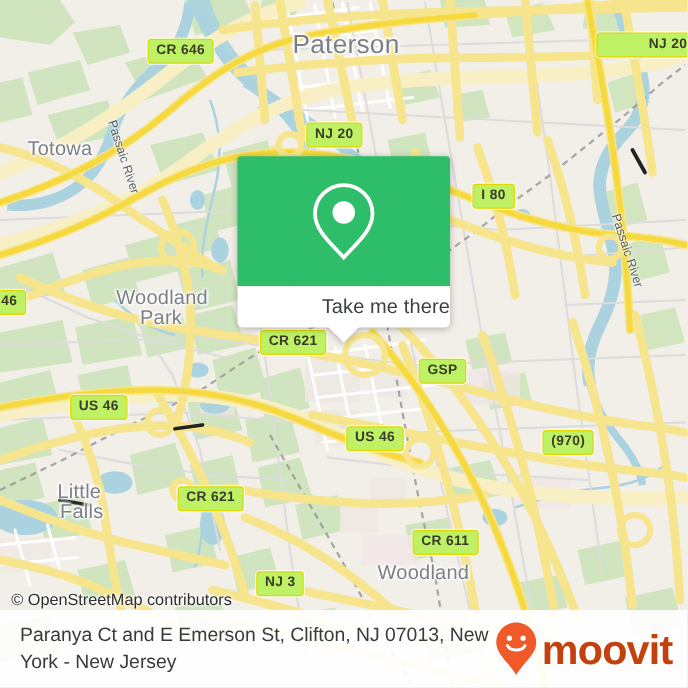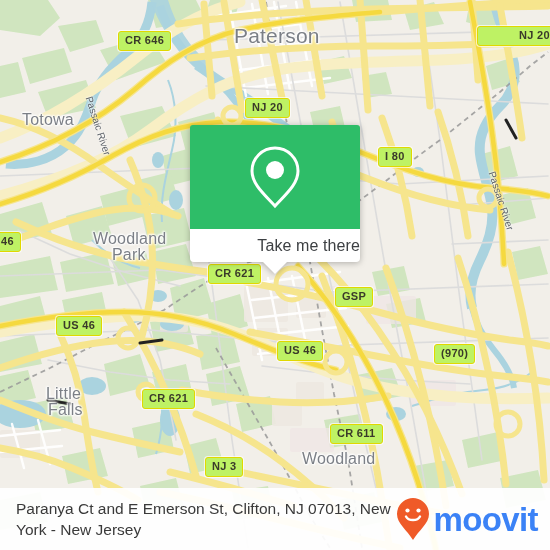--- a/index.html
+++ b/index.html
@@ -104,21 +104,21 @@
   #footer-text{
     position:absolute;left:16px;top:10px;width:400px;
     font-size:15.5px;line-height:21px;color:#3a3a3a;
     font-family:"Liberation Sans", sans-serif;
   }
   #brand{
     position:absolute;right:12px;top:50%;transform:translateY(-50%);
     display:flex;align-items:center;gap:3px;
   }
   #brand-wordmark{
-    font-size:33px;font-weight:bold;color:#3b82f6;letter-spacing:-.6px;
+    font-size:33px;font-weight:bold;color:#c2410c;letter-spacing:-.6px;
     font-family:"Liberation Sans", sans-serif;line-height:33px;
   }
 </style>
 </head>
 <body>
 
 <div id="app">
 
   <div id="map">
     <svg width="550" height="550" viewBox="0 0 550 550">
@@ -402,20 +402,21 @@
     <div class="shield" style="left:208px;top:264px;">CR 621</div>
     <div class="shield" style="left:335px;top:287px;">GSP</div>
     <div class="shield" style="left:56px;top:316px;">US 46</div>
     <div class="shield" style="left:277px;top:341px;">US 46</div>
     <div class="shield" style="left:434px;top:344px;">(970)</div>
     <div class="shield" style="left:142px;top:389px;">CR 621</div>
     <div class="shield" style="left:330px;top:424px;">CR 611</div>
     <div class="shield" style="left:205px;top:457px;">NJ 3</div>
   </div>
 
+  <div id="osm-credit">© OpenStreetMap contributors</div>
 
   <div id="callout">
     <div id="callout-green">
       <svg width="56" height="66" viewBox="0 0 56 66">
         <path d="M28 4 C 15.3 4, 5 14.3, 5 27 C 5 40, 17 50, 28 62 C 39 50, 51 40, 51 27 C 51 14.3, 40.7 4, 28 4 Z" fill="none" stroke="#ffffff" stroke-width="3"></path>
         <circle cx="28" cy="26" r="9" fill="#ffffff"></circle>
       </svg>
     </div>
     <div id="callout-white">
       <span id="callout-label">Take me there</span>

